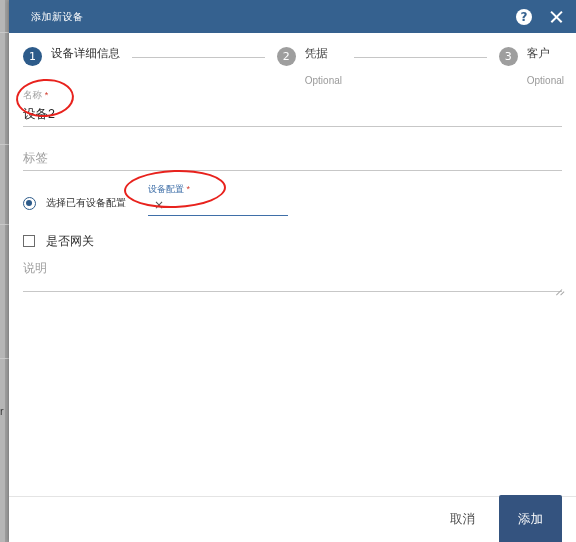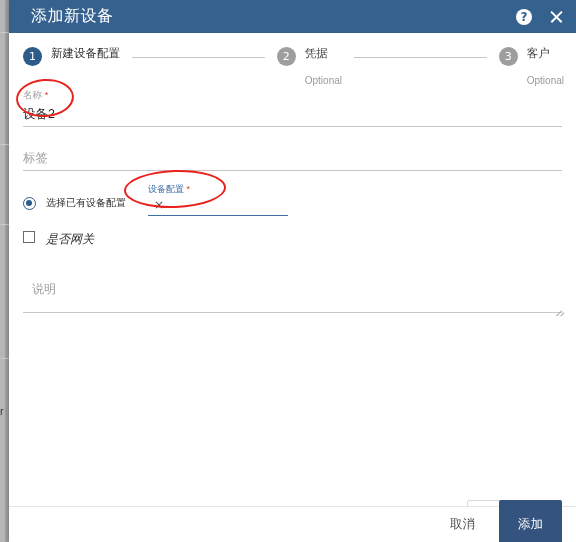--- a/index.html
+++ b/index.html
@@ -68,21 +68,21 @@
     position: relative;
     height: 33px;
     background: #35618f;
     display: flex;
     align-items: center;
     padding: 0 12px 0 22px;
     box-sizing: border-box;
   }
   .title-text {
     color: #ffffff;
-    font-size: 16px;
+    font-size: 10px;
     letter-spacing: 0.5px;
     flex: 1;
   }
   .title-actions {
     display: flex;
     align-items: center;
     gap: 16px;
   }
   .help-icon {
     width: 16px; height: 16px;
@@ -284,23 +284,23 @@
   .profile-underline {
     height: 1.4px;
     background: #3f6fa8;
     margin-top: 3px;
     width: 140px;
   }
 
   
   .check-row {
     display: flex;
-    margin-bottom: 30px;
+    align-items: center;
+    margin-bottom: 9px;
     height: 20px;
-    font-style: italic;
   }
   .checkbox {
     width: 12px; height: 12px;
     border: 1.6px solid #6b6b6b;
     box-sizing: border-box;
     flex: 0 0 auto;
     cursor: pointer;
   }
   .check-label {
     font-size: 12px;
@@ -312,21 +312,21 @@
   
   .field-desc { margin-bottom: 0; }
   .desc-box {
     position: relative;
     height: 32px;
   }
   .desc-placeholder {
     font-size: 12px;
     color: #9e9e9e;
     position: absolute;
-    left: 9px; top: 0;
+    left: 0; top: 0;
   }
   .desc-underline {
     position: absolute;
     left: 0; bottom: 0;
     width: 100%;
     height: 1px;
     background: #c7c7c7;
   }
   .resize-handle {
     position: absolute;
@@ -361,21 +361,21 @@
     cursor: pointer;
     font-family: "Liberation Sans", sans-serif;
     letter-spacing: 0.3px;
   }
 
   
   .footer {
     position: absolute;
     left: 0; bottom: 0;
     width: 100%;
-    height: 36px;
+    height: 46px;
     border-top: 1px solid #e4e4e4;
     display: flex;
     align-items: center;
     justify-content: flex-end;
     padding-right: 14px;
     box-sizing: border-box;
     background: #ffffff;
   }
   .cancel-btn {
     background: transparent;
@@ -444,21 +444,21 @@
       <div class="close-icon"></div>
     </div>
   </div>
 
   <div class="dialog-body">
 
     <div class="stepper">
       <div class="step">
         <div class="step-circle active">1</div>
         <div class="step-labels">
-          <div class="step-label active">新建设备配置</div>
+          <div class="step-label active">设备详细信息</div>
         </div>
       </div>
       <div class="step-line first"></div>
       <div class="step">
         <div class="step-circle inactive">2</div>
         <div class="step-labels">
           <div class="step-label">凭据</div>
           <div class="step-sub">Optional</div>
         </div>
       </div>

